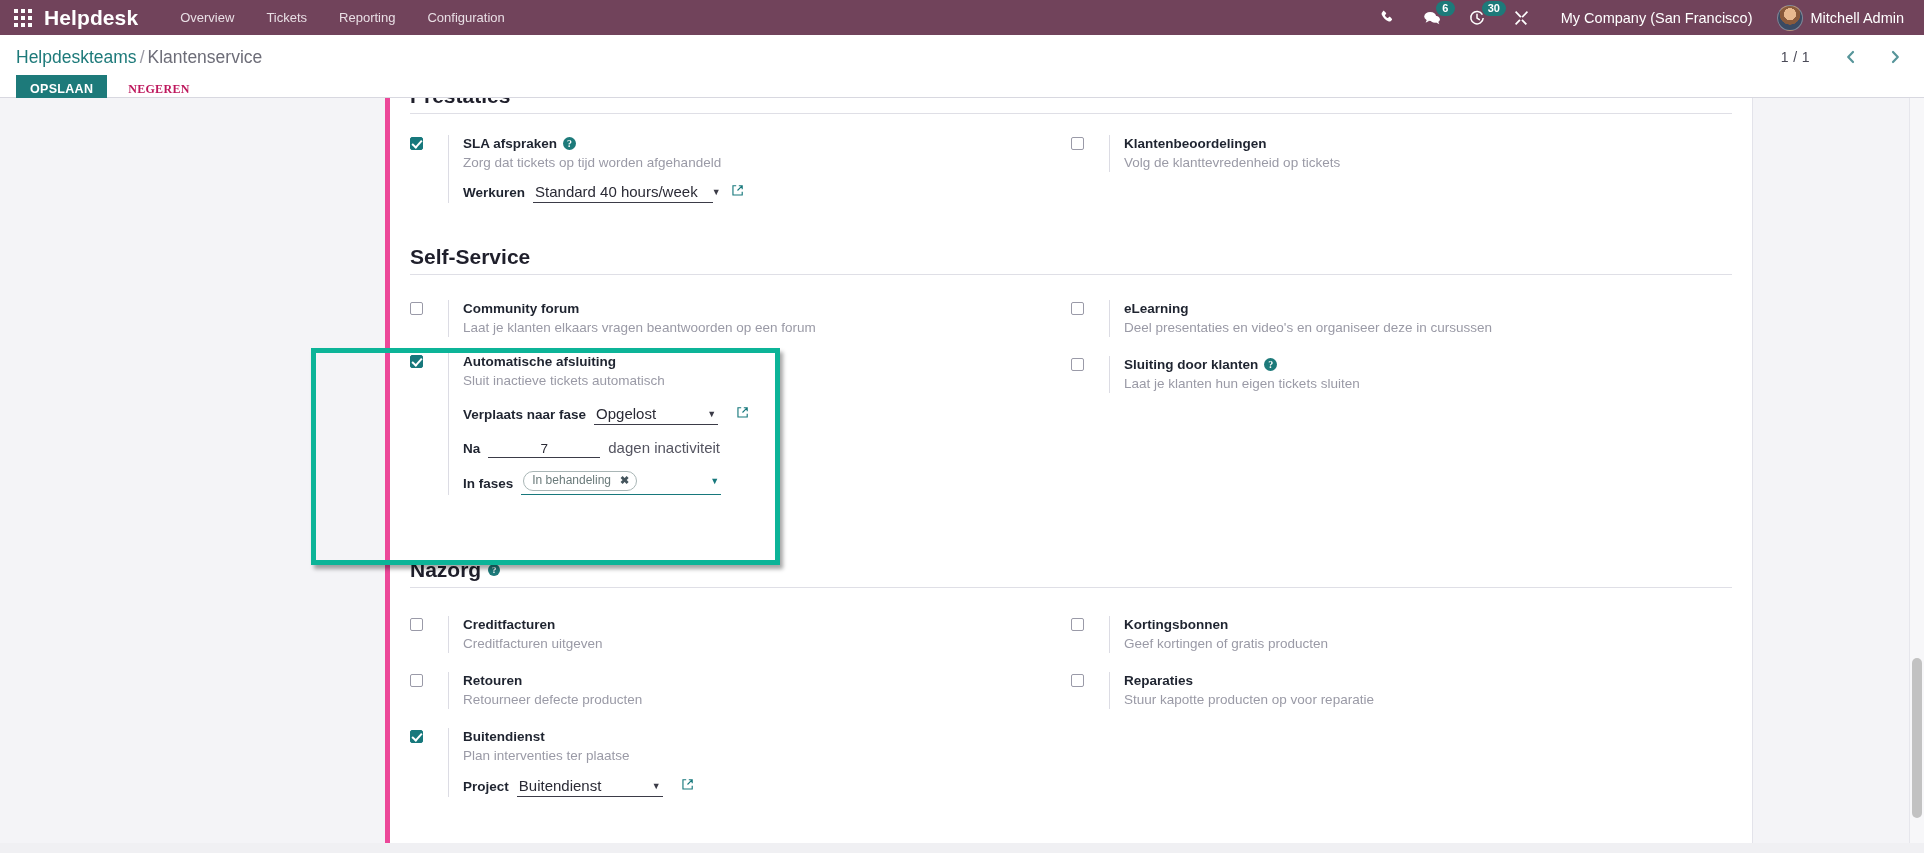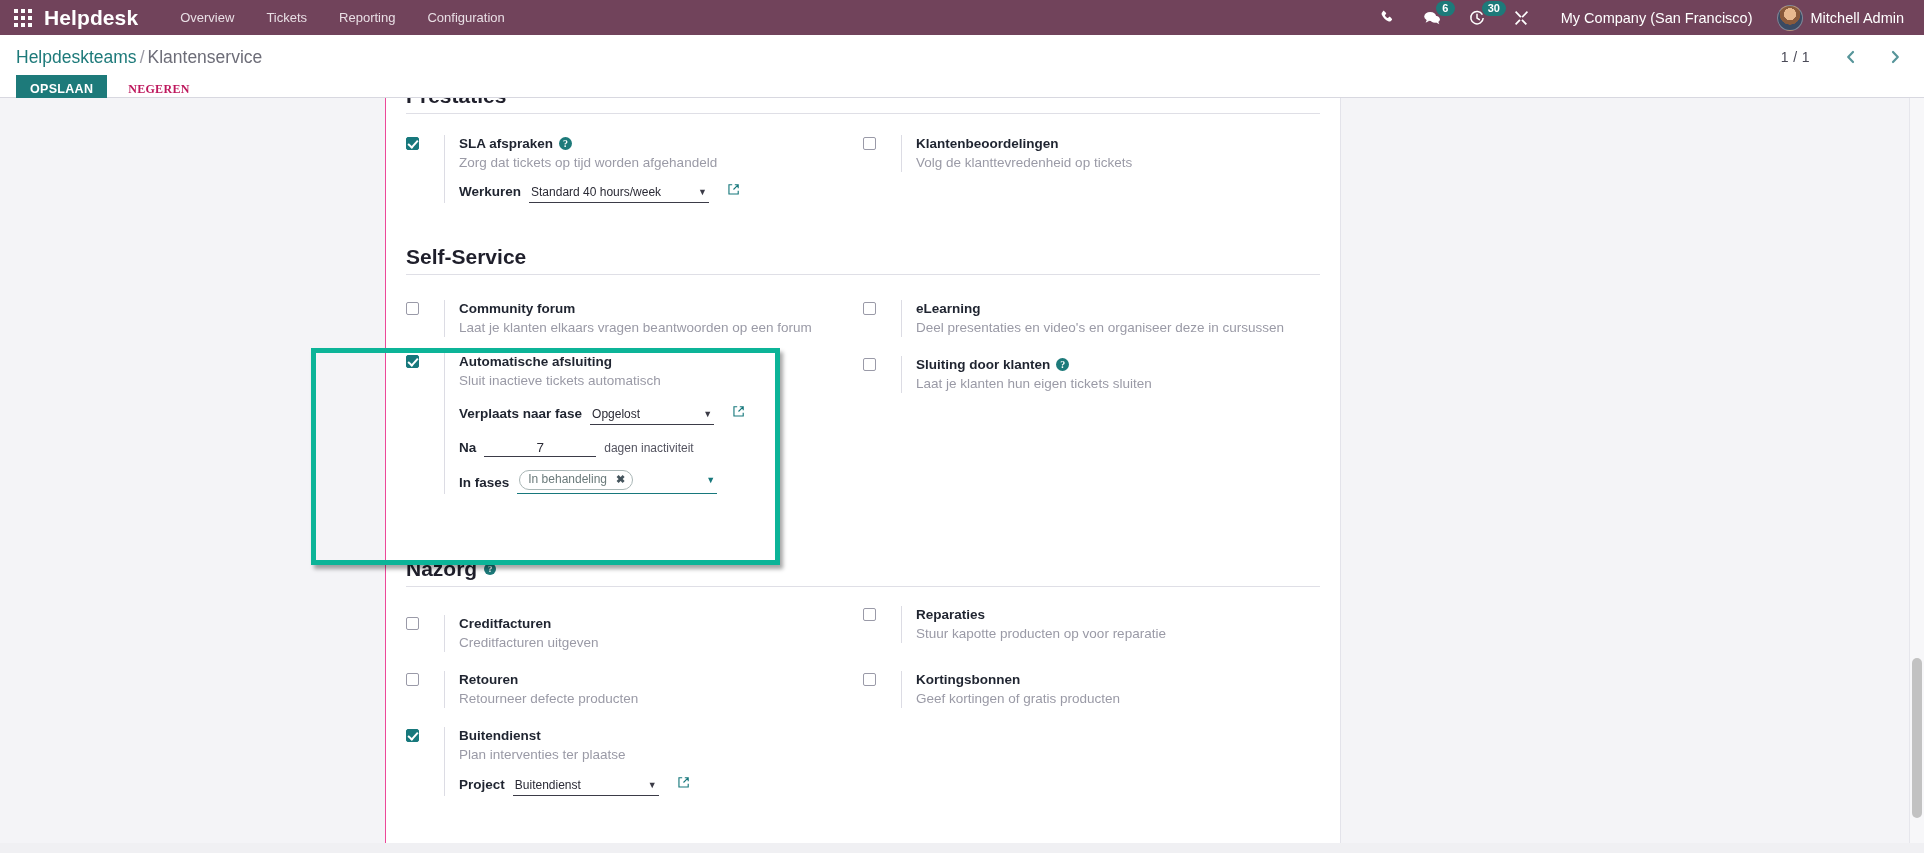--- a/index.html
+++ b/index.html
@@ -165,24 +165,24 @@
   .page-body {
     position: relative;
     height: 745px;
     background: #f4f4f7;
     overflow: hidden;
   }
   .settings-card {
     position: absolute;
     left: 385px;
     top: 0;
-    width: 956px;
+    width: 1368px;
     min-height: 745px;
     background: #ffffff;
-    border-left: 1px solid #ec4899;
+    border-left: 5px solid #ec4899;
     border-right: 1px solid #e3e3ea;
   }
   .card-inner { padding: 0 0 0 0; position: relative; }
 
   
   .block-title {
     font-size: 21px;
     font-weight: bold;
     color: #1f1f2b;
     border-bottom: 1px solid #dfdfe6;
@@ -288,21 +288,21 @@
   .fld {
     position: relative;
     display: inline-flex;
     align-items: center;
     border-bottom: 1px solid #3b3b47;
     padding: 0 2px 1px 2px;
     min-height: 19px;
   }
   .fld.teal-line { border-bottom-color: #17787c; }
   .fld-value {
-    font-size: 12px;
+    font-size: 15px;
     color: #2a2a35;
     line-height: 18px;
     white-space: nowrap;
   }
   .fld-caret {
     margin-left: auto;
     padding-left: 14px;
     color: #3b3b47;
     font-size: 9px;
     line-height: 1;
@@ -643,41 +643,41 @@
                         <path d="M9.6 2.2h4.2v4.2M13.6 2.4L8 8"></path>
                       </svg>
                   </span>
                 </div>
               </div>
             </div>
 
           </div>
           <div class="col">
 
+            <div class="setting" style="margin-top:28px;">
+              <div class="setting-check">
+                <span class="cb"></span>
+              </div>
+              <div class="setting-body">
+                <div class="setting-label">
+                  <span>Kortingsbonnen</span>
+                </div>
+                <div class="setting-desc">Geef kortingen of gratis producten</div>
+              </div>
+            </div>
+
             <div class="setting" style="margin-top:19px;">
               <div class="setting-check">
                 <span class="cb"></span>
               </div>
               <div class="setting-body">
                 <div class="setting-label">
                   <span>Reparaties</span>
                 </div>
                 <div class="setting-desc">Stuur kapotte producten op voor reparatie</div>
-              </div>
-            </div>
-
-            <div class="setting" style="margin-top:28px;">
-              <div class="setting-check">
-                <span class="cb"></span>
-              </div>
-              <div class="setting-body">
-                <div class="setting-label">
-                  <span>Kortingsbonnen</span>
-                </div>
-                <div class="setting-desc">Geef kortingen of gratis producten</div>
               </div>
             </div>
 
           </div>
         </div>
       </div>
 
     </div>
   </div>
 

